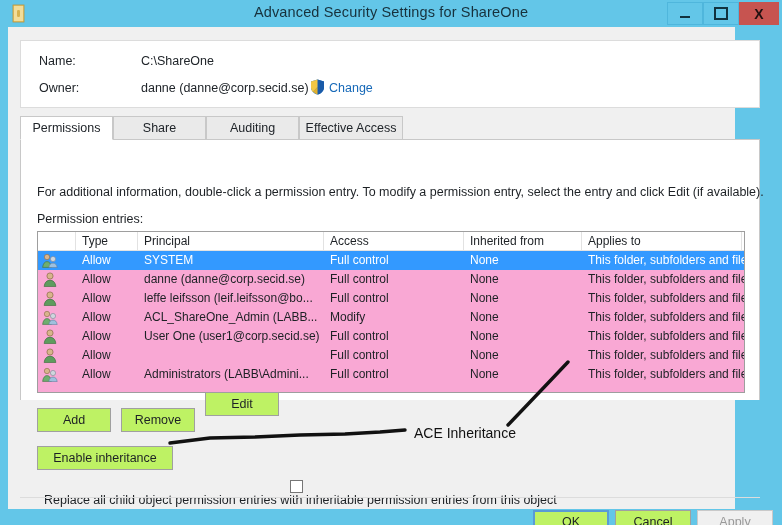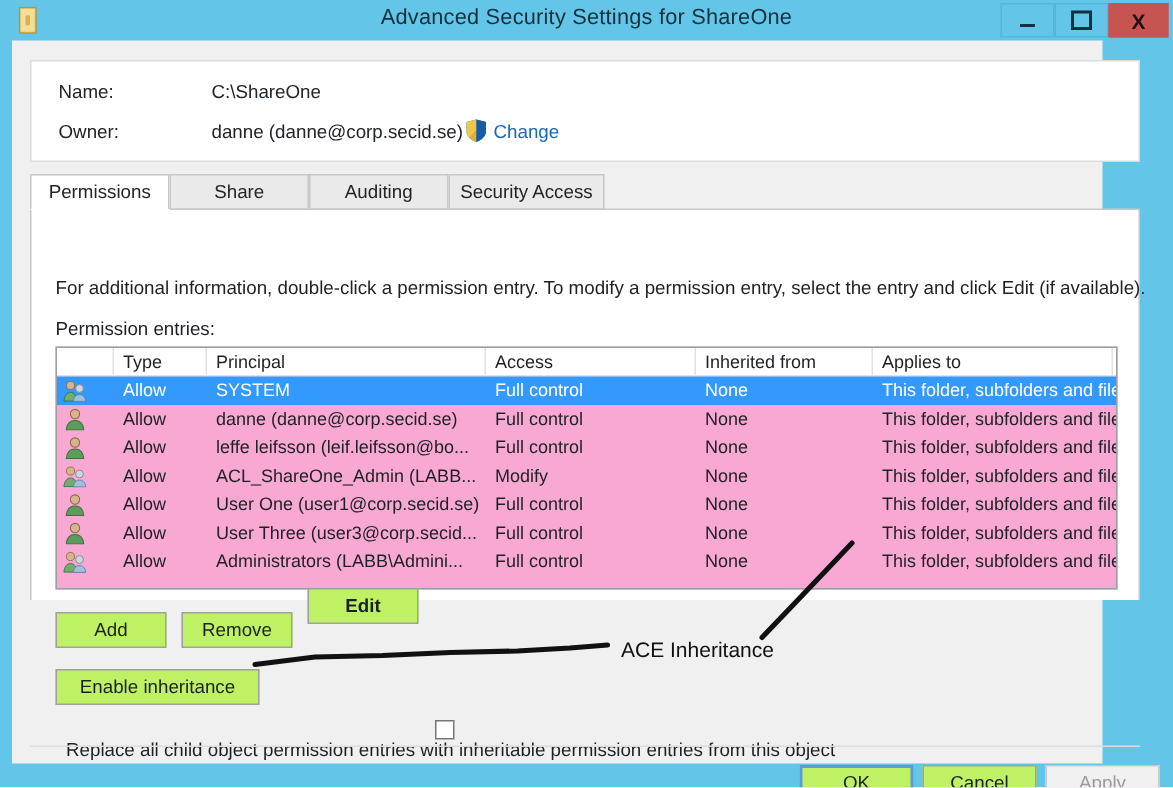--- a/index.html
+++ b/index.html
@@ -239,21 +239,21 @@
     align-items: center;
     justify-content: center;
     cursor: default;
     font-family: "Liberation Sans", sans-serif;
   }
   .btn.disabled { color: #9a9a9a; background: #f0f0f0; border-color: #c9c9c9; }
   .btn.default { border: 2px solid #5a9bd5; }
 
   .btn-add     { left: 16px; top: 268px; width: 74px; height: 24px; }
   .btn-remove  { left: 100px; top: 268px; width: 74px; height: 24px; }
-  .btn-edit    { left: 184px; top: 252px; width: 74px; height: 24px; font-weight: bold; }
+  .btn-edit    { left: 184px; top: 252px; width: 74px; height: 24px; }
   .btn-inherit { left: 16px; top: 306px; width: 136px; height: 24px; }
 
   
   .cbrow {
     position: absolute;
     left: 16px; top: 340px;
     display: flex;
     align-items: center;
     flex-direction: column;
   }
@@ -336,21 +336,21 @@
           <path d="M7.5 0.6 L1 2.4 V8.4 C1 10.2 1.8 11.8 3 13 L7.5 8 Z" fill="#f2c744"></path>
           <path d="M7.5 15.6 C5.6 15 4 13.9 3 12.6 L7.5 8 Z" fill="#e0b02e"></path>
         </svg>
         <div class="change-link">Change</div>
       </div>
 
       <div class="tabstrip">
         <div class="tab active" style="left:0px;width:93px;">Permissions</div>
         <div class="tab" style="left:93px;width:93px;">Share</div>
         <div class="tab" style="left:186px;width:93px;">Auditing</div>
-        <div class="tab" style="left:279px;width:104px;">Security Access</div>
+        <div class="tab" style="left:279px;width:104px;">Effective Access</div>
       </div>
       <div class="tabline"></div>
 
       <div class="tabpage">
 
         <div class="info-text">For additional information, double-click a permission entry. To modify a permission entry, select the entry and click Edit (if available).</div>
         <div class="entries-label">Permission entries:</div>
 
         <div class="grid">
 
@@ -426,21 +426,20 @@
               </div>
               <div class="grow">
                 <svg class="rowicon" viewBox="0 0 16 15">
                   <circle cx="8" cy="4" r="3.1" fill="#d8b48c" stroke="#8a6a46" stroke-width="0.7"></circle>
                   <path d="M2.2 14.6 C2.6 10.2 5 8.3 8 8.3 C11 8.3 13.4 10.2 13.8 14.6 Z" fill="#5e9c5e" stroke="#3f6e3f" stroke-width="0.7"></path>
                 </svg>
                 <div class="gc" style="left: 38px; width: 62px;">Allow</div>
                 <div class="gc" style="left: 286px; width: 140px;">Full control</div>
                 <div class="gc" style="left: 426px; width: 118px;">None</div>
                 <div class="gc" style="left: 544px; width: 200px;">This folder, subfolders and files</div>
-                <div class="gc" style="left: 100px; width: 188px;">User Three (user3@corp.secid...</div>
               </div>
               <div class="grow">
                 <svg class="rowicon" viewBox="0 0 16 15">
                   <circle cx="5" cy="4" r="2.7" fill="#d8b48c" stroke="#8a6a46" stroke-width="0.6"></circle>
                   <path d="M0.6 14.4 C1 10.6 2.8 8.6 5 8.6 C7.2 8.6 9 10.6 9.4 14.4 Z" fill="#6fae6f" stroke="#3f6e3f" stroke-width="0.6"></path>
                   <circle cx="11" cy="6" r="2.6" fill="#cfd6de" stroke="#7d8794" stroke-width="0.6"></circle>
                   <path d="M6.8 14.6 C7.2 11.4 8.9 10.1 11 10.1 C13.1 10.1 14.8 11.4 15.2 14.6 Z" fill="#9fc0dd" stroke="#5c7e9e" stroke-width="0.6"></path>
                 </svg>
                 <div class="gc" style="left: 38px; width: 62px;">Allow</div>
                 <div class="gc" style="left: 286px; width: 140px;">Full control</div>

